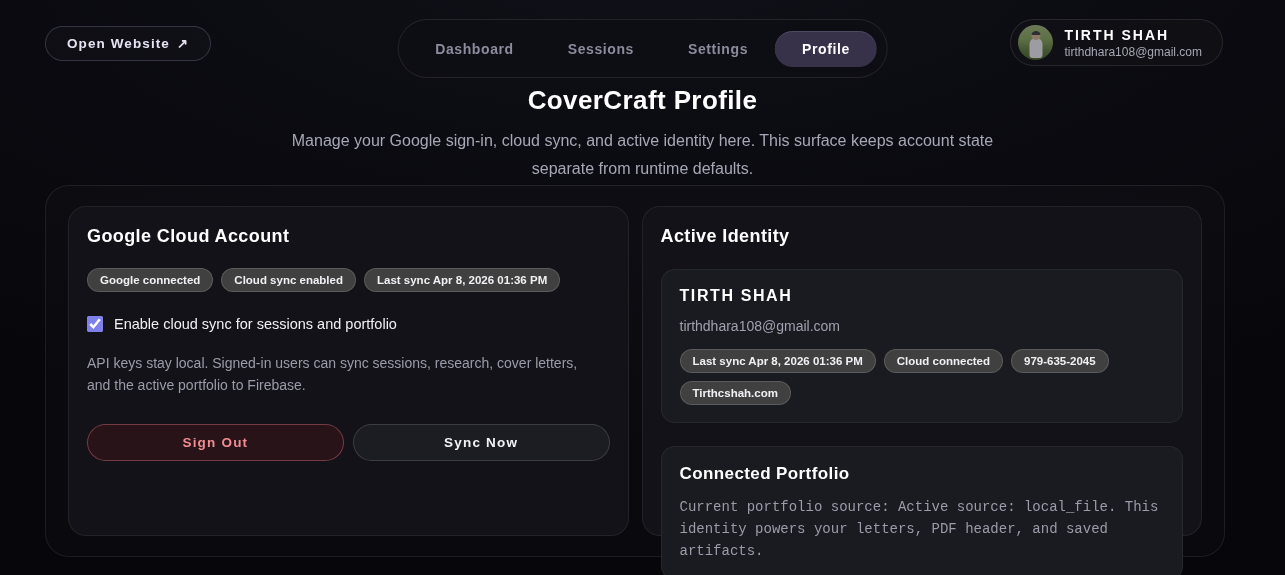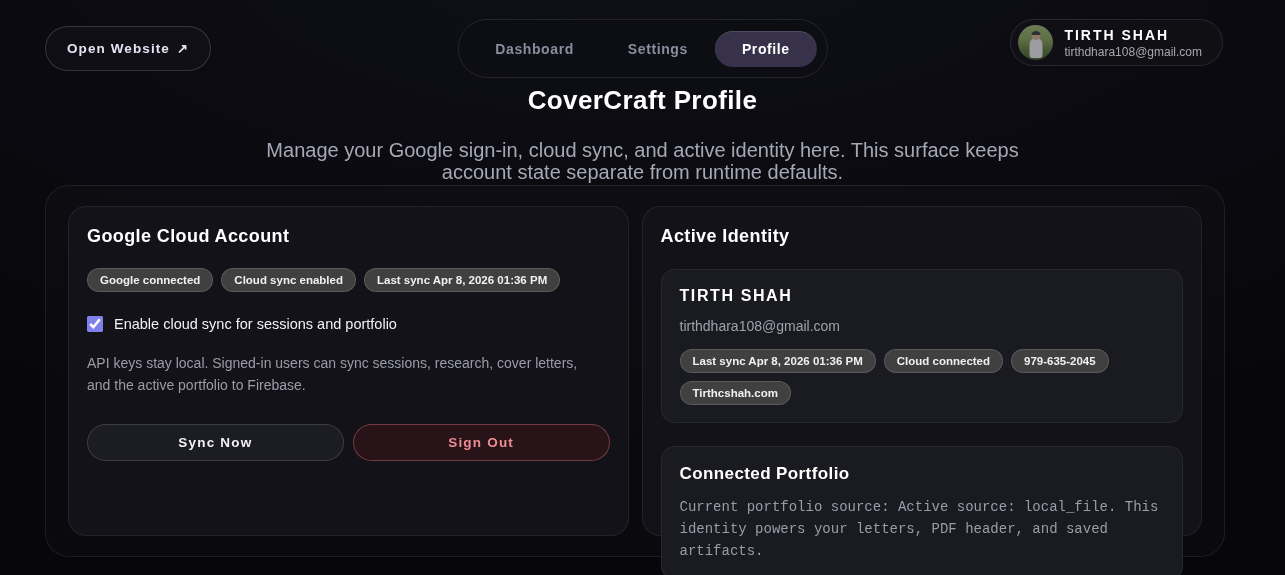--- a/index.html
+++ b/index.html
@@ -10,21 +10,21 @@
       radial-gradient(1200px 500px at 50% -10%, #101018 0%, #0a0a10 55%, #07070b 100%);
     color: #f4f4f8;
   }
 
   
   .topbar { position: relative; height: 76px; }
 
   .open-website {
     position: absolute; left: 45px; top: 26px;
     display: inline-flex; align-items: center; gap: 7px;
-    height: 45px; padding: 0 21px;
+    height: 35px; padding: 0 21px;
     border-radius: 999px;
     border: 1px solid rgba(150,150,190,0.28);
     background: rgba(255,255,255,0.02);
     color: #e6e3f4;
     font-size: 13.5px; font-weight: 800; letter-spacing: 1.1px;
     cursor: pointer;
   }
   .open-website .arrow { font-size: 13px; font-weight: 700; }
 
   .nav-pill {
@@ -82,23 +82,23 @@
   }
   .user-email { font-size: 12px; color: #a6a7b3; white-space: nowrap; }
 
   
   .page-title {
     text-align: center; margin-top: 9px;
     font-size: 26px; font-weight: 700; letter-spacing: 0.4px;
     color: #ffffff;
   }
   .page-subtitle {
-    width: 760px; margin: 23px auto 0;
+    width: 760px; margin: 11px auto 0;
     text-align: center;
-    font-size: 20px; line-height: 22px;
+    font-size: 16px; line-height: 28px;
     color: #a7a8b6;
   }
 
   
   .shell {
     position: absolute; left: 45px; top: 185px;
     width: 1180px; height: 372px;
     border-radius: 24px;
     border: 1px solid rgba(255,255,255,0.08);
     background: rgba(255,255,255,0.015);
@@ -195,20 +195,21 @@
 <body>
 
 <div class="topbar">
   <button class="open-website">
     <span>Open Website</span>
     <span class="arrow">↗</span>
   </button>
 
   <nav class="nav-pill">
     <div class="nav-item">Dashboard</div>
+    <div class="nav-item">Sessions</div>
     <div class="nav-item">Settings</div>
     <div class="nav-item active">Profile</div>
   </nav>
 
   <div class="user-chip">
     <div class="avatar"></div>
     <div class="user-meta">
       <div class="user-name">TIRTH SHAH</div>
       <div class="user-email">tirthdhara108@gmail.com</div>
     </div>
@@ -230,22 +231,22 @@
     </div>
 
     <label class="checkbox-row">
       <input type="checkbox" id="cloud-sync-checkbox" checked="" style="">
       <span class="checkbox-label">Enable cloud sync for sessions and portfolio</span>
     </label>
 
     <p class="card-desc">API keys stay local. Signed-in users can sync sessions, research, cover letters, and the active portfolio to Firebase.</p>
 
     <div class="btn-row">
+      <button class="btn btn-signout">Sign Out</button>
       <button class="btn btn-sync">Sync Now</button>
-      <button class="btn btn-signout">Sign Out</button>
     </div>
   </section>
 
   <section class="card identity-card">
     <h2 class="card-title">Active Identity</h2>
 
     <div class="inner-card identity-profile">
       <div class="identity-name">TIRTH SHAH</div>
       <div class="identity-email">tirthdhara108@gmail.com</div>
       <div class="badge-row">

